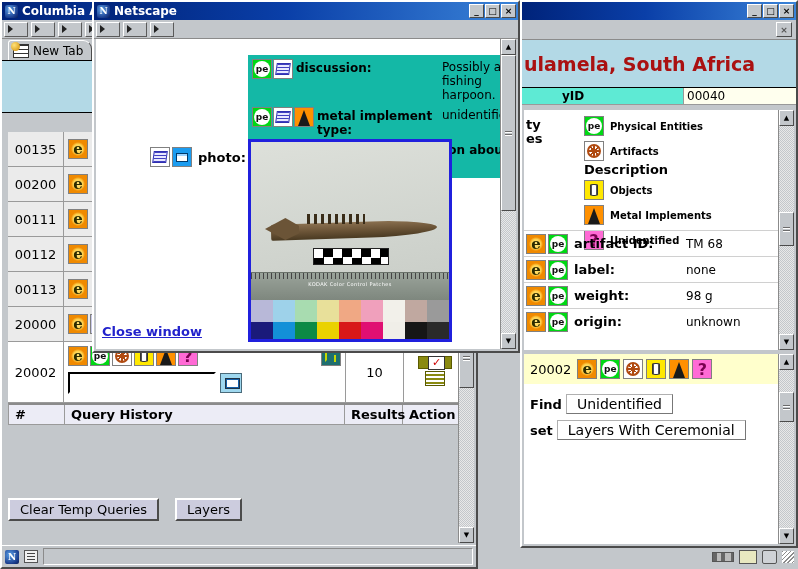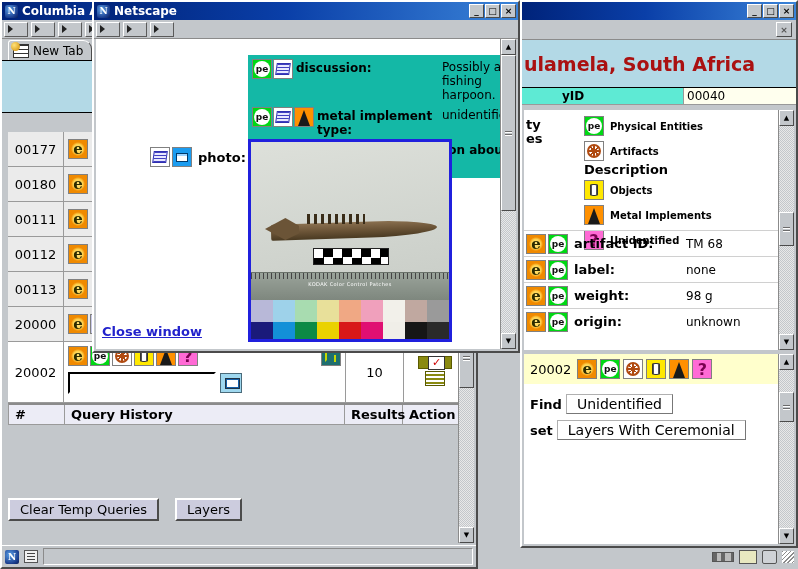--- a/index.html
+++ b/index.html
@@ -535,29 +535,29 @@
         <span>New Tab</span>
       </div>
       <div class="lw-tab" style="width:30px;padding:0;"></div>
     </div>
     <div class="lw-banner">
       <span class="ic-note"></span>
     </div>
 
     <div class="qtable">
       <div class="qrow">
-        <div class="qc-id">00177</div>
+        <div class="qc-id">00135</div>
         <div class="qc-body">
             <span class="ic ic-e"></span>
           </div>
         <div class="qc-res"></div>
         <div class="qc-act"></div>
       </div>
       <div class="qrow">
-        <div class="qc-id">00180</div>
+        <div class="qc-id">00200</div>
         <div class="qc-body">
             <span class="ic ic-e"></span>
           </div>
         <div class="qc-res"></div>
         <div class="qc-act"></div>
       </div>
       <div class="qrow">
         <div class="qc-id">00111</div>
         <div class="qc-body">
             <span class="ic ic-e"></span>

